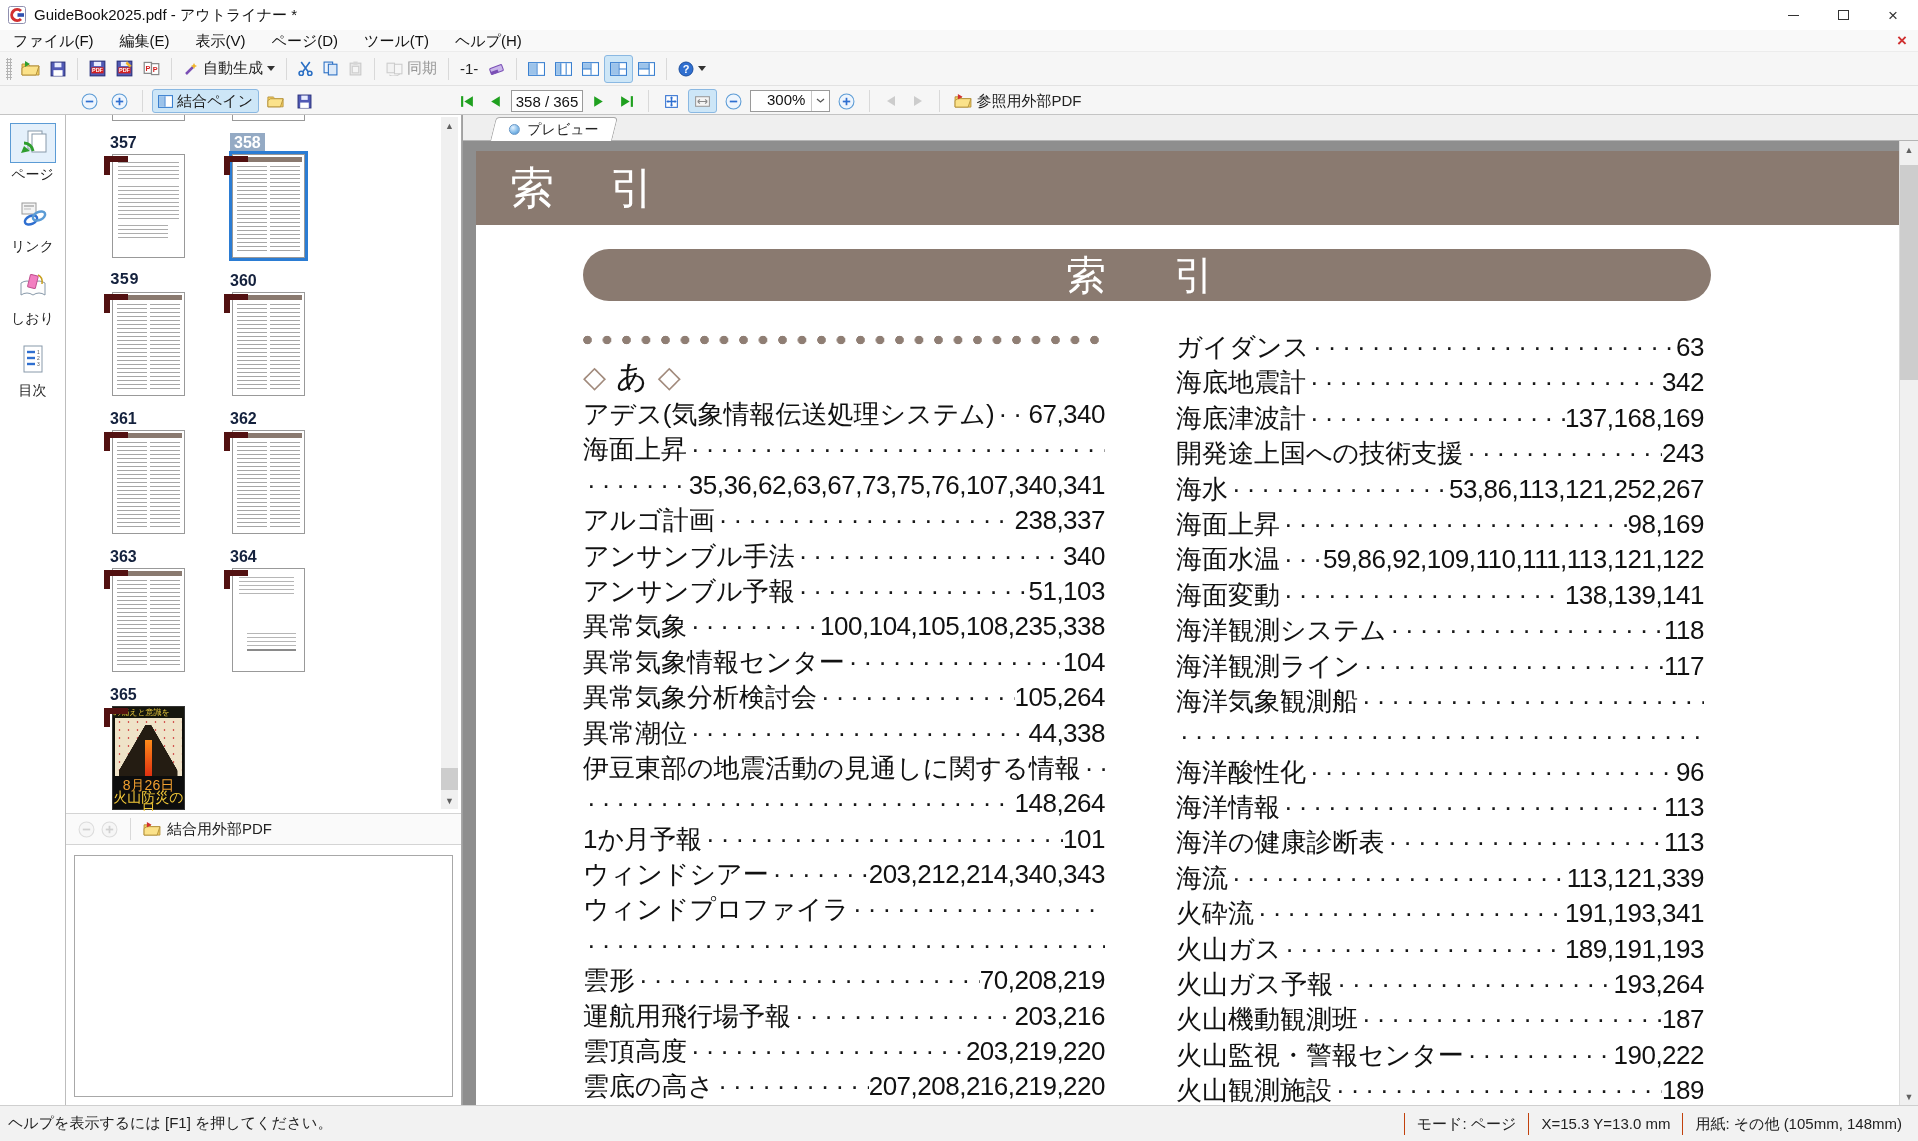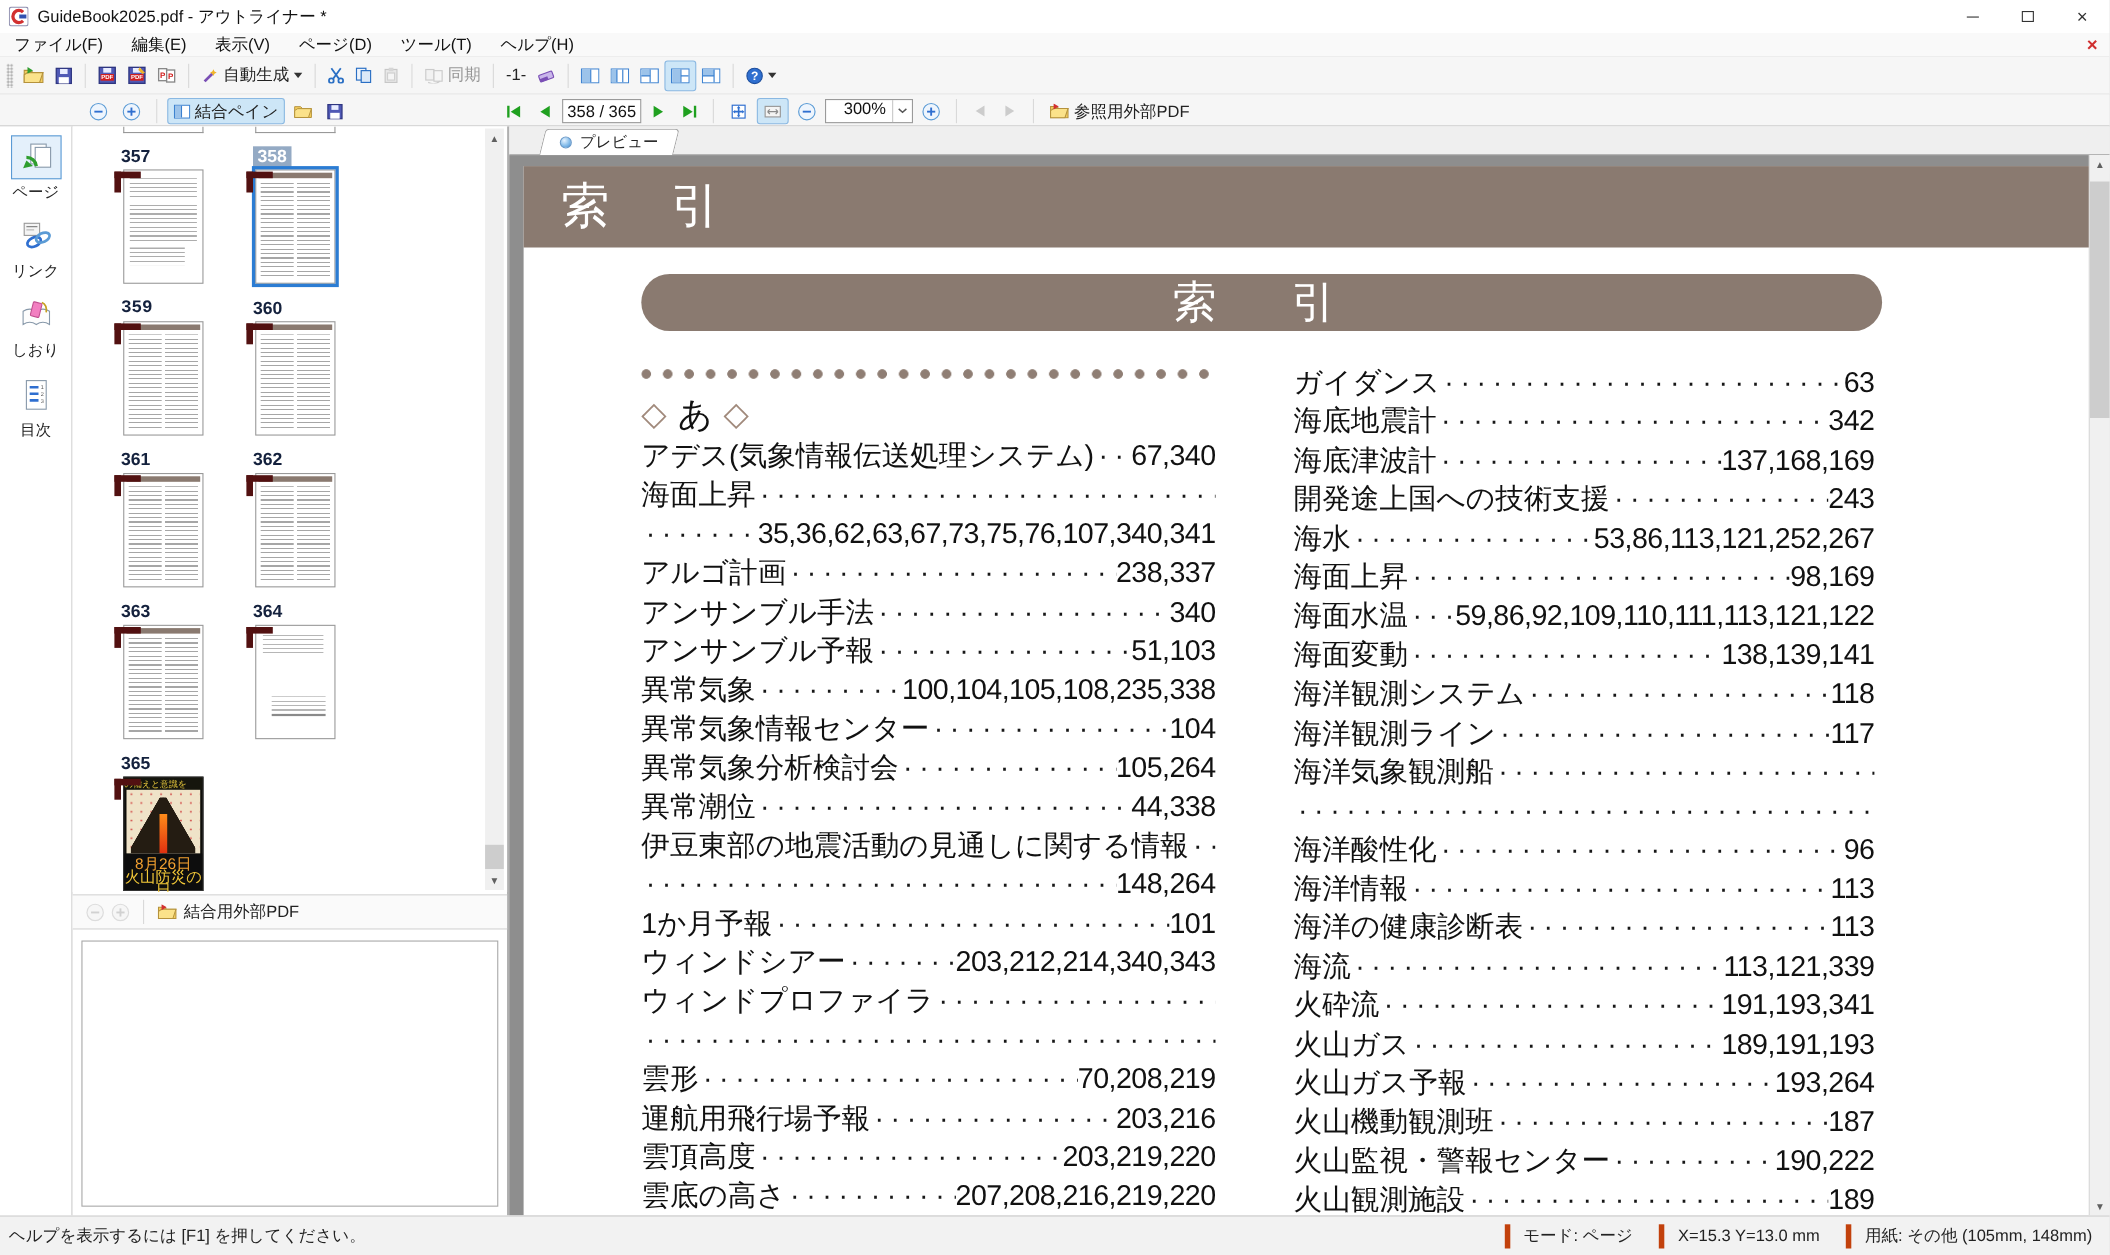--- a/index.html
+++ b/index.html
@@ -106,21 +106,21 @@
   .kana { height:40px; line-height:40px; display:flex; align-items:center; gap:10px; }
   .kana .dia { color:#a18a7c; font-size:30px; }
   .kana .kch { color:#111; font-size:31px; font-weight:500; }
   .irow { display:flex; align-items:baseline; height:35.4px; line-height:35.4px; font-size:26px; color:#111; }
   .irow .t { white-space:nowrap; }
   .irow .ld { flex:1 1 0; min-width:0; overflow:hidden; white-space:nowrap; letter-spacing:6px; padding:0 4px; color:#171717; }
   .irow .pp { white-space:nowrap; letter-spacing:-0.5px; }
 
   
   .statusbar { position:absolute; bottom:0; left:0; right:0; height:36px; background:#f2f2f2; border-top:1px solid #cfcfcf; display:flex; align-items:center; font-size:15px; color:#222; padding-left:8px; }
-  .statusbar .seg { border-left:5px solid #c2410c; padding:0 12px; height:22px; line-height:22px;margin-left:12px; }
+  .statusbar .seg { border-left:1px solid #c2410c; padding:0 12px; height:22px; line-height:22px; }
   .statusbar .rgt { margin-left:auto; display:flex; margin-right:4px; }
   svg { display:block; }
 </style>
 </head>
 <body>
 
 <div class="window">
 
   <div class="titlebar">
     <span>

